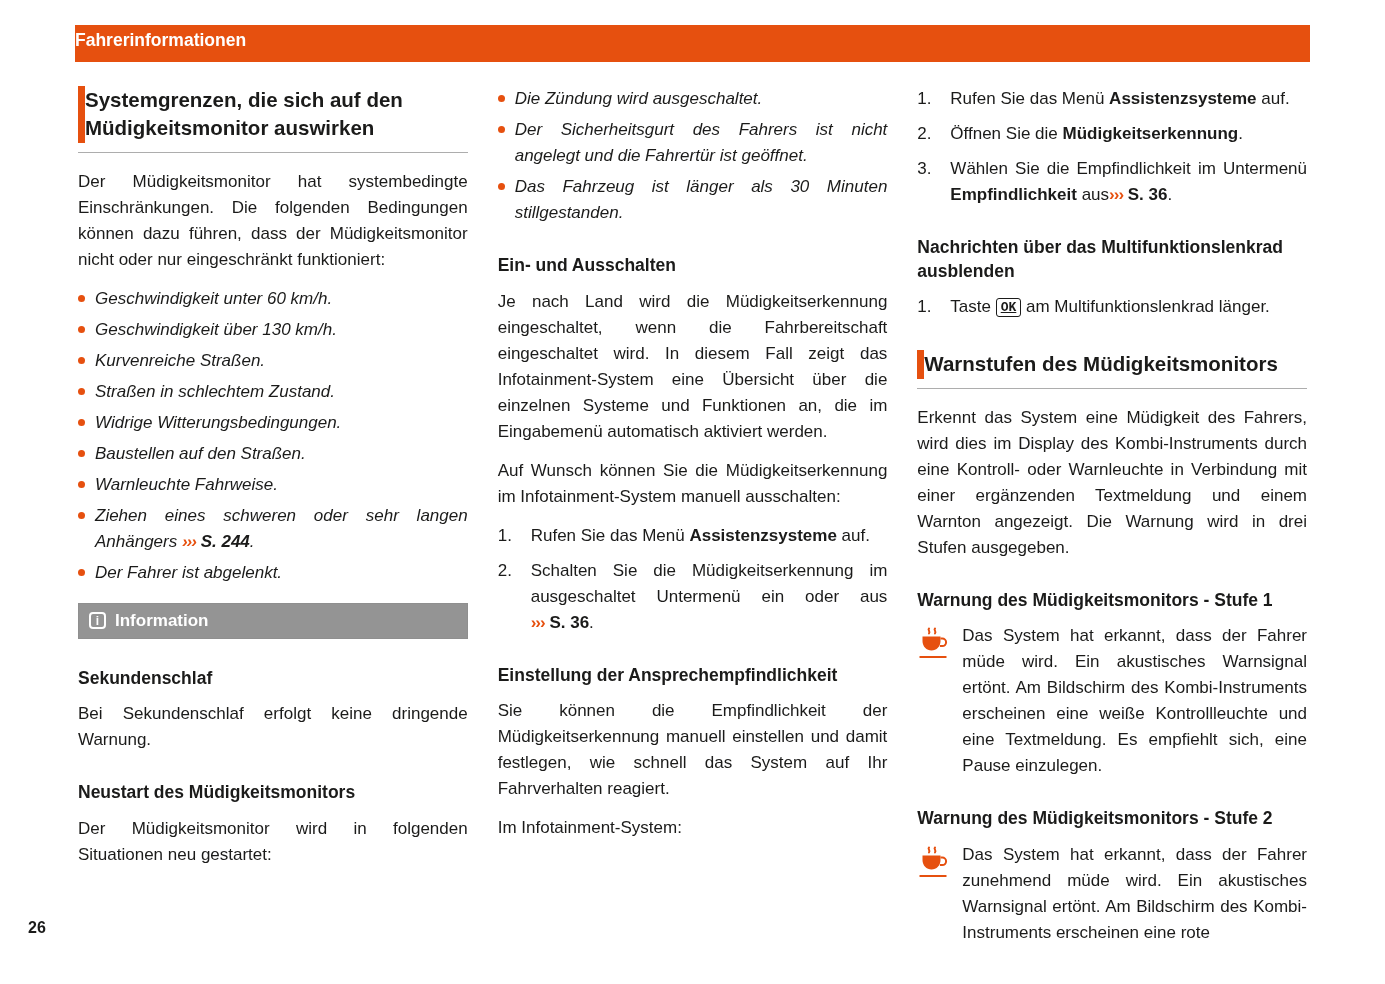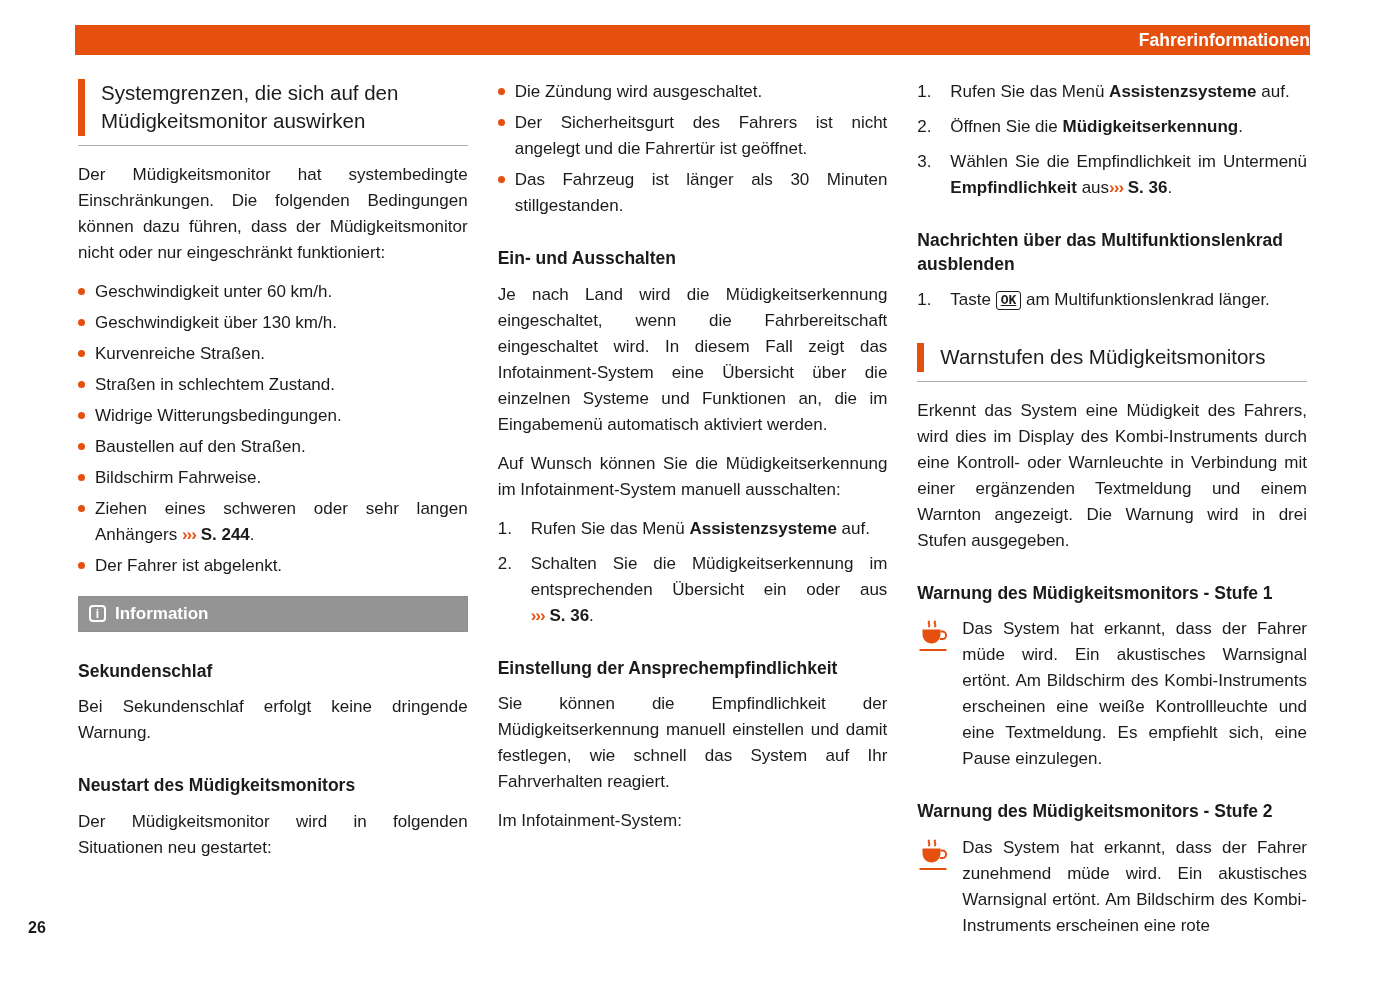--- a/index.html
+++ b/index.html
@@ -11,46 +11,46 @@
   }
   *{box-sizing:border-box;}
   html,body{margin:0;padding:0;}
   body{
     width:1385px;height:984px;overflow:hidden;position:relative;
     background:#ffffff;color:var(--text);
     font-family:"Liberation Sans","DejaVu Sans",sans-serif;
     font-size:17px;line-height:1.53;
   }
   .topbar{
-    margin:25px 75px 0;height:30px;line-height:30px;
-    background:var(--accent);color:#fff;text-align:right;
+    margin:25px 75px 0;height:37px;line-height:30px;
+    background:var(--accent);color:#fff;text-align:left;
     font-weight:bold;font-size:17.5px;
   }
   .columns{margin:24px 78px 0;display:flex;gap:30px;}
   .col{flex:1 1 0;min-width:0;}
   .col > :first-child{margin-top:0;}
 
   .section-head{
     margin-top:30px;border-bottom:1px solid var(--rule);
     padding-bottom:9px;margin-bottom:16px;
   }
   .section-head h2{
-    margin:0;font-size:20.5px;line-height:1.38;font-weight:normal;
-    border-left:7px solid var(--accent);padding-left:16px;
+    margin:0;font-size:20.5px;line-height:1.38;font-weight:bold;
+    border-left:7px solid var(--accent);padding-left:0;
   }
   h3.sub{font-size:17.5px;font-weight:bold;margin:28px 0 11px;line-height:1.35;}
   .section-head + h3.sub{margin-top:2px;}
 
   p{margin:0 0 13px;text-align:justify;hyphens:auto;}
   p.last{margin-bottom:0;}
 
   ul.bullets{list-style:none;margin:0 0 10px;padding:0;}
   ul.bullets li{
     position:relative;padding-left:17px;margin-bottom:5px;
-    text-align:justify;hyphens:auto;
+    text-align:justify;hyphens:auto;font-style:italic;
   }
   ul.bullets li::before{
     content:"";position:absolute;left:0;top:9px;width:7px;height:7px;
     border-radius:50%;background:var(--accent);
   }
 
   .steps{margin:0 0 14px;}
   .step{display:flex;margin-bottom:9px;}
   .step-num{flex:0 0 33px;}
   .step-body{flex:1;text-align:justify;hyphens:auto;}
@@ -103,21 +103,21 @@
       <h2>Systemgrenzen, die sich auf den Müdigkeitsmonitor auswirken</h2>
     </div>
     <p>Der Müdigkeitsmonitor hat systembedingte Einschränkungen. Die folgenden Bedingungen können dazu führen, dass der Müdigkeitsmonitor nicht oder nur eingeschränkt funktioniert:</p>
     <ul class="bullets">
       <li><span>Geschwindigkeit unter 60 km/h.</span></li>
       <li><span>Geschwindigkeit über 130 km/h.</span></li>
       <li><span>Kurvenreiche Straßen.</span></li>
       <li><span>Straßen in schlechtem Zustand.</span></li>
       <li><span>Widrige Witterungsbedingungen.</span></li>
       <li><span>Baustellen auf den Straßen.</span></li>
-      <li><span>Bildschirm Fahrweise.</span></li>
+      <li><span>Warnleuchte Fahrweise.</span></li>
       <li>
         <span>Ziehen eines schweren oder sehr langen Anhängers </span><span class="xref"><span class="chev">›››</span> <span class="refpage">S. 244</span></span><span>.</span>
       </li>
       <li><span>Der Fahrer ist abgelenkt.</span></li>
     </ul>
     <div class="info-box">
       <div class="info-head">
         <span class="info-icon">i</span>
         <span>Information</span>
       </div>
@@ -137,21 +137,21 @@
     <h3 class="sub">Ein- und Ausschalten</h3>
     <p>Je nach Land wird die Müdigkeitserkennung eingeschaltet, wenn die Fahrbereitschaft eingeschaltet wird. In diesem Fall zeigt das Infotainment-System eine Übersicht über die einzelnen Systeme und Funktionen an, die im Eingabemenü automatisch aktiviert werden.</p>
     <p>Auf Wunsch können Sie die Müdigkeitserkennung im Infotainment-System manuell ausschalten:</p>
     <div class="steps">
       <div class="step">
         <span class="step-num">1.</span>
         <span class="step-body"><span>Rufen Sie das Menü </span><span class="bold">Assistenzsysteme</span><span> auf.</span></span>
       </div>
       <div class="step">
         <span class="step-num">2.</span>
-        <span class="step-body"><span>Schalten Sie die Müdigkeitserkennung im entsprechenden Übersicht ein oder aus </span><span class="xref"><span class="chev">›››</span> <span class="refpage">S. 36</span></span><span>.</span></span>
+        <span class="step-body"><span>Schalten Sie die Müdigkeitserkennung im ausgeschaltet Untermenü ein oder aus </span><span class="xref"><span class="chev">›››</span> <span class="refpage">S. 36</span></span><span>.</span></span>
       </div>
     </div>
     <h3 class="sub">Einstellung der Ansprechempfindlichkeit</h3>
     <p>Sie können die Empfindlichkeit der Müdigkeitserkennung manuell einstellen und damit festlegen, wie schnell das System auf Ihr Fahrverhalten reagiert.</p>
     <p class="last">Im Infotainment-System:</p>
   </div>
 
   <div class="col">
     <div class="steps">
       <div class="step">

